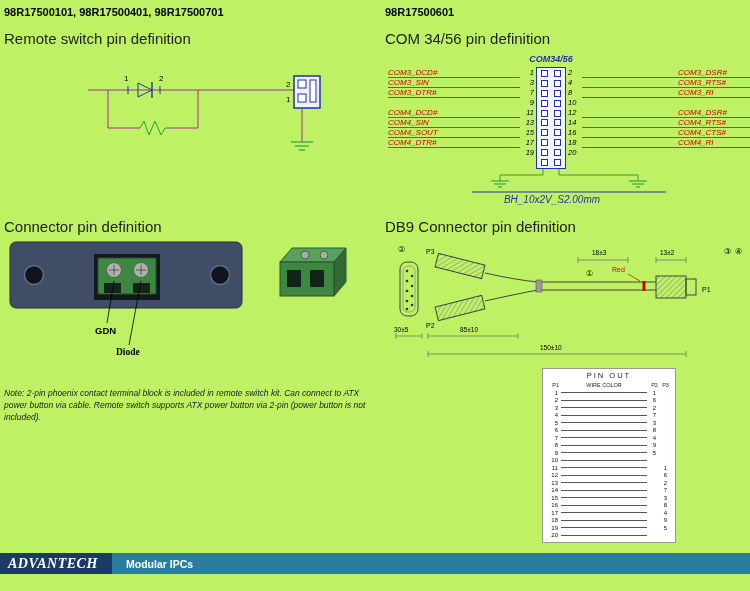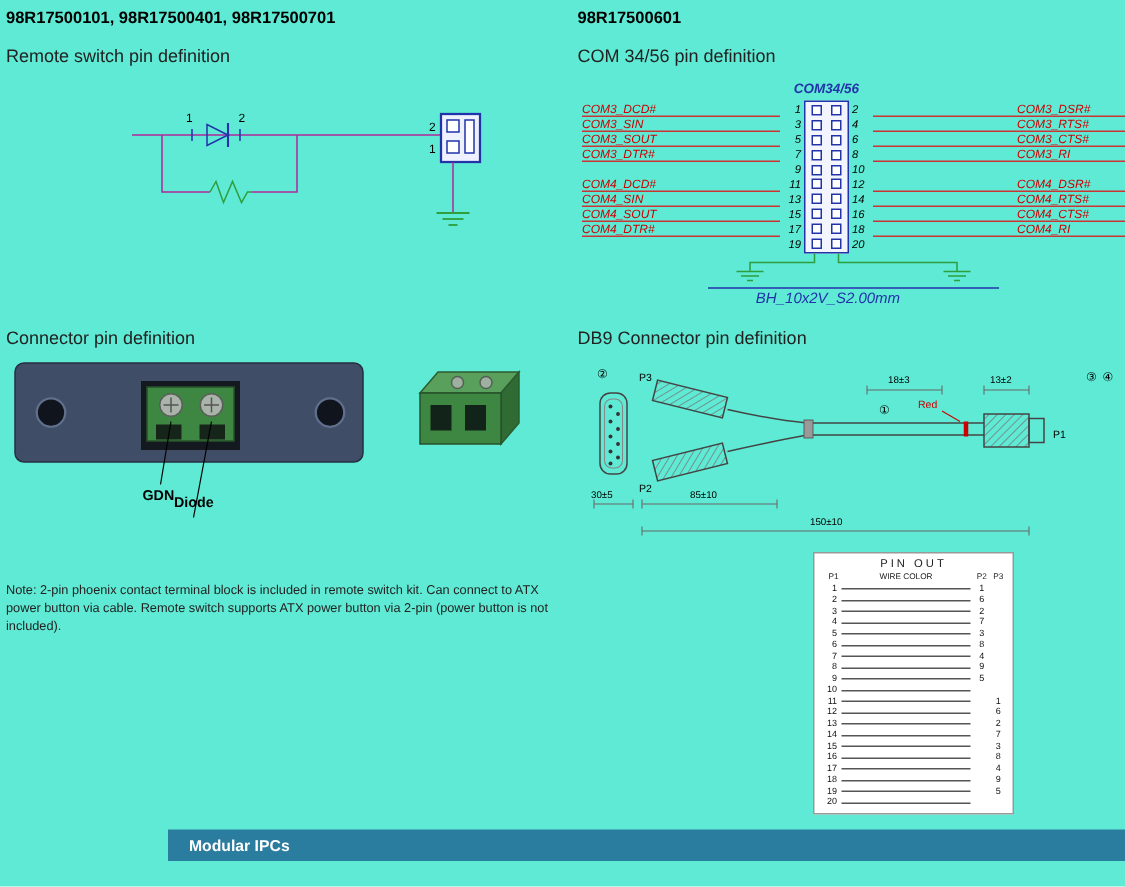--- a/index.html
+++ b/index.html
@@ -1,21 +1,21 @@
 <!DOCTYPE html>
 <html><head>
 <meta charset="utf-8">
 <style>
   * { margin:0; padding:0; box-sizing:border-box; }
   html,body { background:#fff; }
   body { font-family:"Liberation Sans", sans-serif; color:#000; }
-  .page { position:relative; width:750px; height:591px; background:#5eead4; overflow:hidden; }
+  .page { position:relative; width:750px; height:591px; background:#bef264; overflow:hidden; }
 
   .h1 { position:absolute; font-size:11px; font-weight:bold; color:#000; white-space:nowrap; }
-  .sub { position:absolute; font-size:12px; color:#222; white-space:nowrap; }
+  .sub { position:absolute; font-size:15px; color:#222; white-space:nowrap; }
 
   
   .com { position:absolute; left:388px; top:54px; width:362px; height:152px;font-style:italic; }
   .com-title { position:absolute; left:118px; top:0; width:90px; text-align:center;
                font-size:9px; font-weight:bold; color:#2233aa; }
   .com-rows { position:absolute; left:0; top:14px; width:362px; }
   .com-row { display:flex; height:10px; align-items:stretch; }
   .cl { width:132px; position:relative; border-bottom:1px solid #c33; }
   .cr { flex:1; position:relative; border-bottom:1px solid #c33; }
   .com-row.nb .cl, .com-row.nb .cr { border-bottom:none; }
@@ -30,25 +30,25 @@
   .com-conn { position:absolute; left:148px; top:13px; width:30px; height:102px;
               border:1.5px solid #2233aa; background:#f2f5ff;
               display:grid; grid-template-columns:1fr 1fr; grid-template-rows:repeat(10,1fr); padding:1px; }
   .com-conn i { width:7px; height:7px; border:1px solid #2233aa; background:#fff; margin:auto; display:block; }
   .com-gnd { position:absolute; left:0; top:115px; }
   .com-bh { position:absolute; left:80px; top:140px; width:168px; text-align:center;
             font-size:10px; color:#2233aa; }
 
   
   .note { position:absolute; left:4px; top:388px; width:372px; font-size:8.5px;
-          line-height:1.4; color:#222; }
+          line-height:1.4; color:#222;font-style:italic; }
 
   
   .lbl-gdn   { position:absolute; left:95px;  top:325px; font-size:9.5px; font-weight:bold; }
-  .lbl-diode { position:absolute; left:116px; top:330px; font-size:9.5px; font-weight:bold; }
+  .lbl-diode { position:absolute; left:116px; top:347px; font-size:9.5px; font-weight:bold;font-family:Liberation Serif, serif; }
 
   
   .pinout { position:absolute; left:518px; top:368px; width:134px;
             border:1px solid #999; background:#fff; padding:2px 4px 3px 4px;margin-left:24px; }
   .po-title { text-align:center; font-size:7.5px; letter-spacing:2px; color:#222; margin-bottom:2px; }
   .po-head { display:flex; font-size:5.5px; color:#222; margin-bottom:1px; }
   .po-head .c1 { width:12px; text-align:right; }
   .po-head .c2 { flex:1; text-align:center; }
   .po-head .c3, .po-head .c4 { width:11px; text-align:center; }
   .po-row { display:flex; align-items:center; height:7.5px; font-size:6px; color:#111; }
@@ -117,31 +117,20 @@
         </div>
       <div class="com-row">
           <div class="cl">
             <span>COM3_SIN</span>
           </div>
           <div class="pn l">3</div>
           <div class="gap"></div>
           <div class="pn r">4</div>
           <div class="cr">
             <span>COM3_RTS#</span>
-          </div>
-        </div>
-      <div class="com-row">
-          <div class="cl">
-            <span>COM3_SOUT</span>
-          </div>
-          <div class="pn l">5</div>
-          <div class="gap"></div>
-          <div class="pn r">6</div>
-          <div class="cr">
-            <span>COM3_CTS#</span>
           </div>
         </div>
       <div class="com-row">
           <div class="cl">
             <span>COM3_DTR#</span>
           </div>
           <div class="pn l">7</div>
           <div class="gap"></div>
           <div class="pn r">8</div>
           <div class="cr">
@@ -482,17 +471,20 @@
         <span class="m">5</span>
       </div>
     <div class="po-row">
         <span class="n">20</span>
         <i class="ln"></i>
         <span class="m"></span>
         <span class="m"></span>
       </div>
   </div>
 
+  <div class="foot-navy">
+    <span>ADVANTECH</span>
+  </div>
   <div class="foot-teal">
     <span>Modular IPCs</span>
   </div>
 
 </div>
 
 </body></html>

